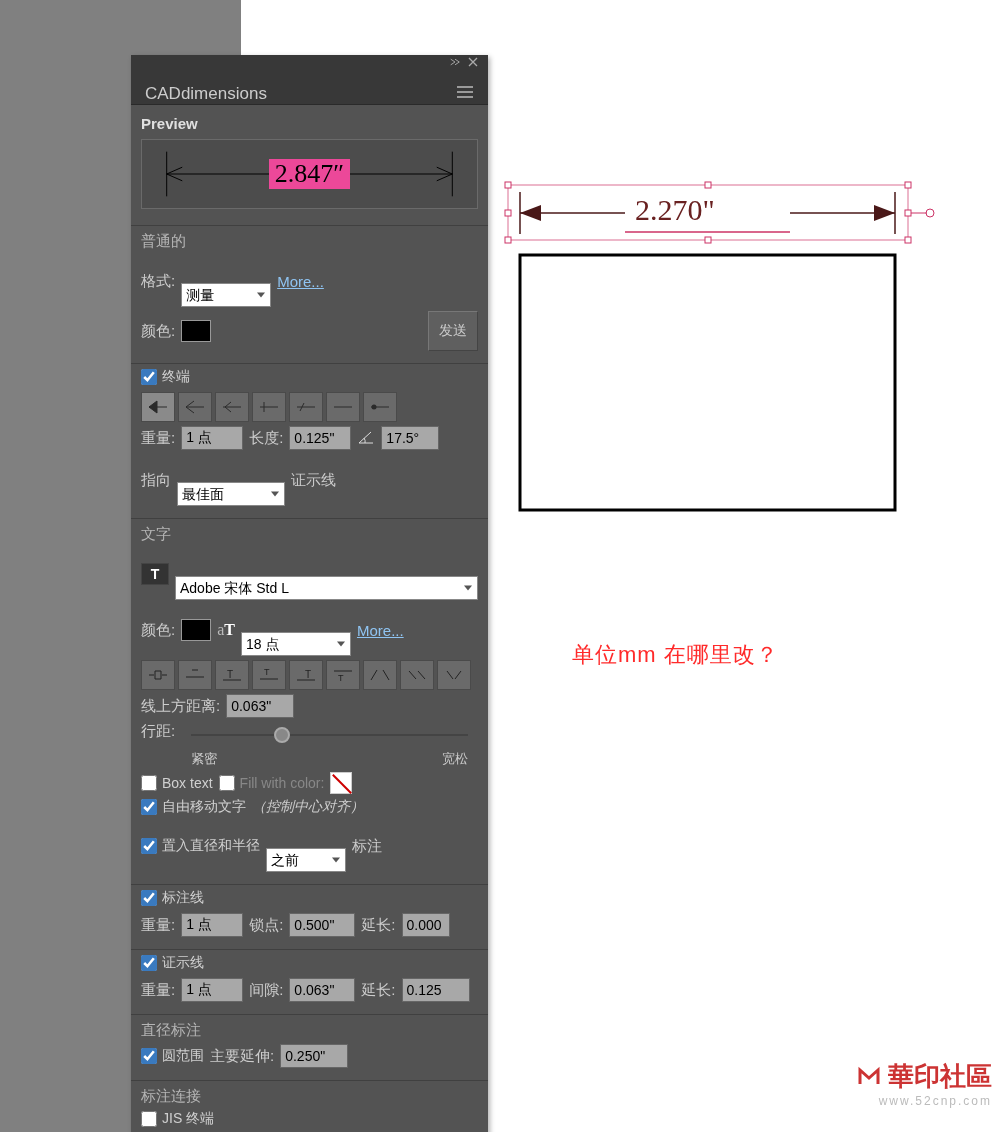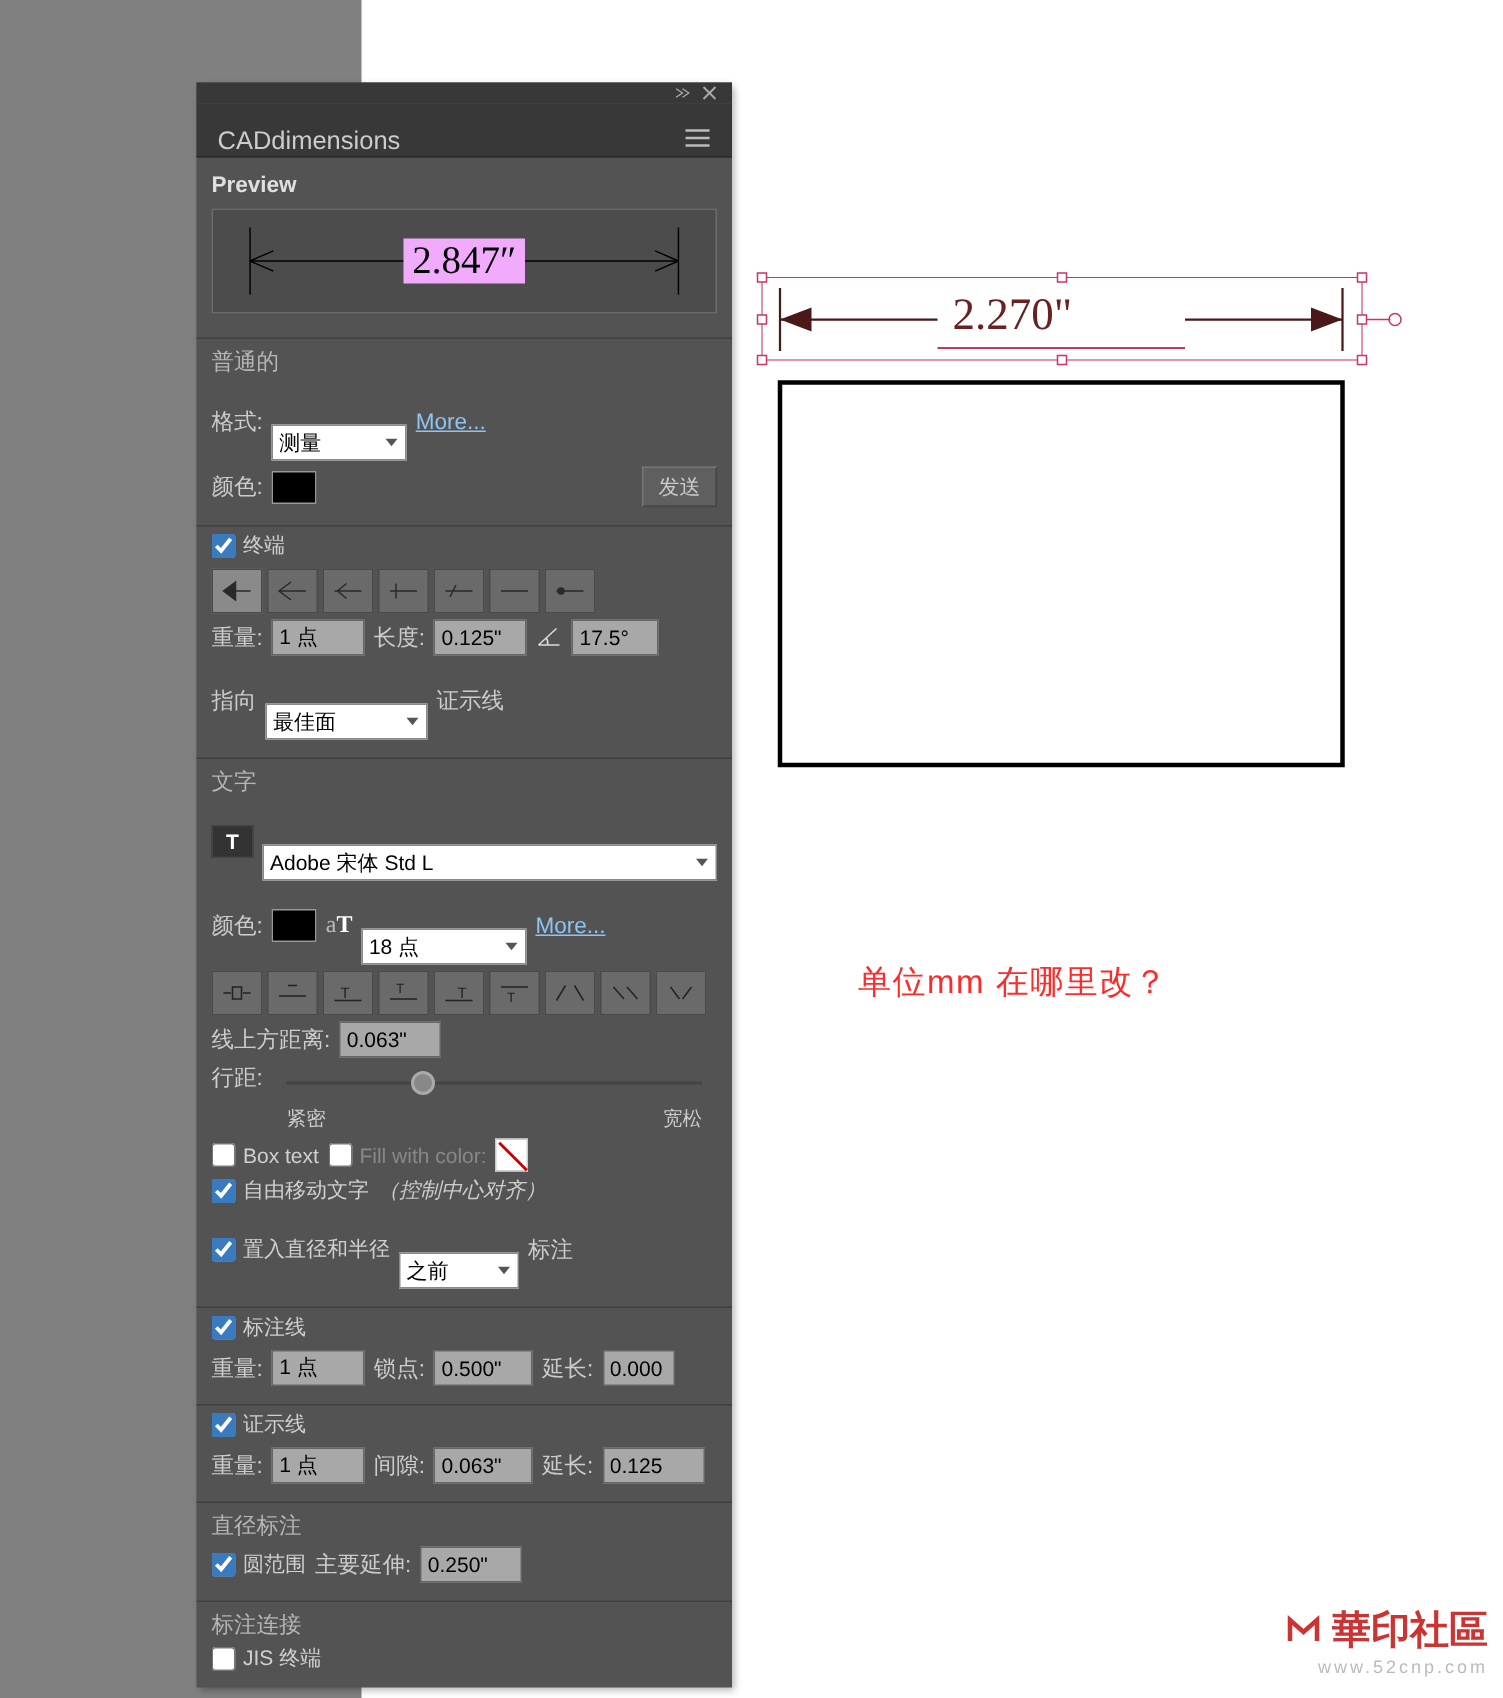--- a/index.html
+++ b/index.html
@@ -17,40 +17,40 @@
   .preview-box { height: 70px; margin: 3px 0 8px 0; background: #4c4c4c; border: 1px solid #6a6a6a; display: flex; align-items: center; justify-content: center; position: relative; }
   .preview-dim { color: #000; font-family: Georgia, serif; font-size: 26px; }
   .row { display: flex; align-items: center; gap: 6px; margin: 4px 0; flex-wrap: wrap; }
   .label { color: #ccc; font-size: 15px; white-space: nowrap; }
   .sec-label { color: #b5b5b5; font-size: 15px; margin: 2px 0 4px 0; }
   select, .dropdown { background: #fff; color: #000; border: 1px solid #888; font-size: 14px; height: 24px; padding: 0 20px 0 4px; appearance: none; position: relative; }
   .dd-wrap { position: relative; display: inline-block; margin-top: 28px; }
   .dd-wrap::after { content: ""; position: absolute; right: 6px; top: 50%; transform: translateY(-50%); width: 0; height: 0; border-left: 4px solid transparent; border-right: 4px solid transparent; border-top: 5px solid #555; pointer-events: none; }
   .link { color: #8fc4f2; text-decoration: underline; cursor: pointer; font-size: 15px; }
   .swatch { width: 30px; height: 22px; background: #000; border: 1px solid #999; display: inline-block; }
-  .btn { background: #5f5f5f; border: 1px solid #444; border-top-color: #777; border-left-color: #777; color: #ccc; height: 27px; padding: 0 10px; font-size: 14px; }
+  .btn { background: #5f5f5f; border: 1px solid #444; border-top-color: #777; border-left-color: #777; color: #ccc; height: 40px; padding: 0 10px; font-size: 14px; }
   .chk { display: inline-flex; align-items: center; gap: 5px; justify-content: flex-end; }
   .chk input { width: 16px; height: 16px; accent-color: #3a7abf; }
   .icon-row { display: flex; gap: 3px; margin: 4px 0; }
   .icon-btn { width: 34px; height: 30px; background: #6a6a6a; border: 1px solid #4a4a4a; display: flex; align-items: center; justify-content: center; cursor: pointer; }
   .icon-btn.selected { background: #8a8a8a; }
   .icon-btn svg { width: 22px; height: 16px; }
   .num-input { background: #a8a8a8; border: 1px solid #666; color: #000; height: 24px; padding: 0 4px; font-size: 14px; font-family: Arial; }
   .fill-slash { width: 22px; height: 22px; background: #fff; border: 1px solid #ccc; position: relative; display: inline-block; }
   .fill-slash::after { content: ""; position: absolute; left: -2px; top: 50%; width: 26px; height: 2px; background: #c00; transform: rotate(45deg); }
   .slider-row { position: relative; height: 24px; margin: 2px 10px; }
   .slider-track { position: absolute; top: 10px; left: 0; right: 0; height: 2px; background: #444; }
   .slider-thumb { position: absolute; top: 3px; left: 30%; width: 16px; height: 16px; border-radius: 50%; background: #888; border: 2px solid #aaa; }
   .disabled { color: #888; }
   .T-icon { width: 28px; height: 22px; display: inline-flex; align-items: center; justify-content: center; font-weight: bold; color: #222; border: 1px solid #444; background: #888; flex: 0 0 28px; }
   .aT-icon { font-family: Georgia; color: #bbb; font-size: 16px; flex: 0 0 auto; }
   .canvas-area { position: absolute; left: 500px; top: 155px; width: 440px; }
   .dim-label { font-family: Georgia, serif; font-size: 30px; color: #692121; }
   .question { position: absolute; left: 572px; top: 640px; color: #ff2a2a; font-size: 22px; letter-spacing: 1px; }
-  .watermark { position: absolute; right: 10px; bottom: 14px; text-align: right; }
+  .watermark { position: absolute; right: 10px; bottom: 24px; text-align: right; }
   .watermark .main { color: #c33; font-size: 26px; font-weight: bold; }
   .watermark .sub { color: #bbb; font-size: 12px; letter-spacing: 2px; }
 </style>
 </head>
 <body>
 
 <div class="left-strip"></div>
 
 <div class="panel">
   <div class="panel-header">
@@ -70,21 +70,21 @@
 
   <div class="section">
     <div class="preview-label">Preview</div>
     <div class="preview-box">
       <svg style="position:absolute;left:0;top:0;width:100%;height:100%" viewBox="0 0 334 70">
         <path d="M20 35 L314 35" stroke="#000" stroke-width="1"></path>
         <path d="M20 35 L36 28 M20 35 L36 42" stroke="#000" stroke-width="1"></path>
         <path d="M314 35 L298 28 M314 35 L298 42" stroke="#000" stroke-width="1"></path>
         <path d="M20 12 L20 58 M314 12 L314 58" stroke="#000" stroke-width="1"></path>
       </svg>
-      <span class="preview-dim" style="background:#f0abfc;padding:0 6px;z-index:1">2.847″</span>
+      <span class="preview-dim" style="background:#ec4899;padding:0 6px;z-index:1">2.847″</span>
     </div>
   </div>
 
   <div class="section">
     <div class="sec-label">普通的</div>
     <div class="row">
       <span class="label">格式:</span>
       <span class="dd-wrap"><select class="dropdown" style="width:90px"><option>测量</option></select></span>
       <span class="link">More...</span>
     </div>

